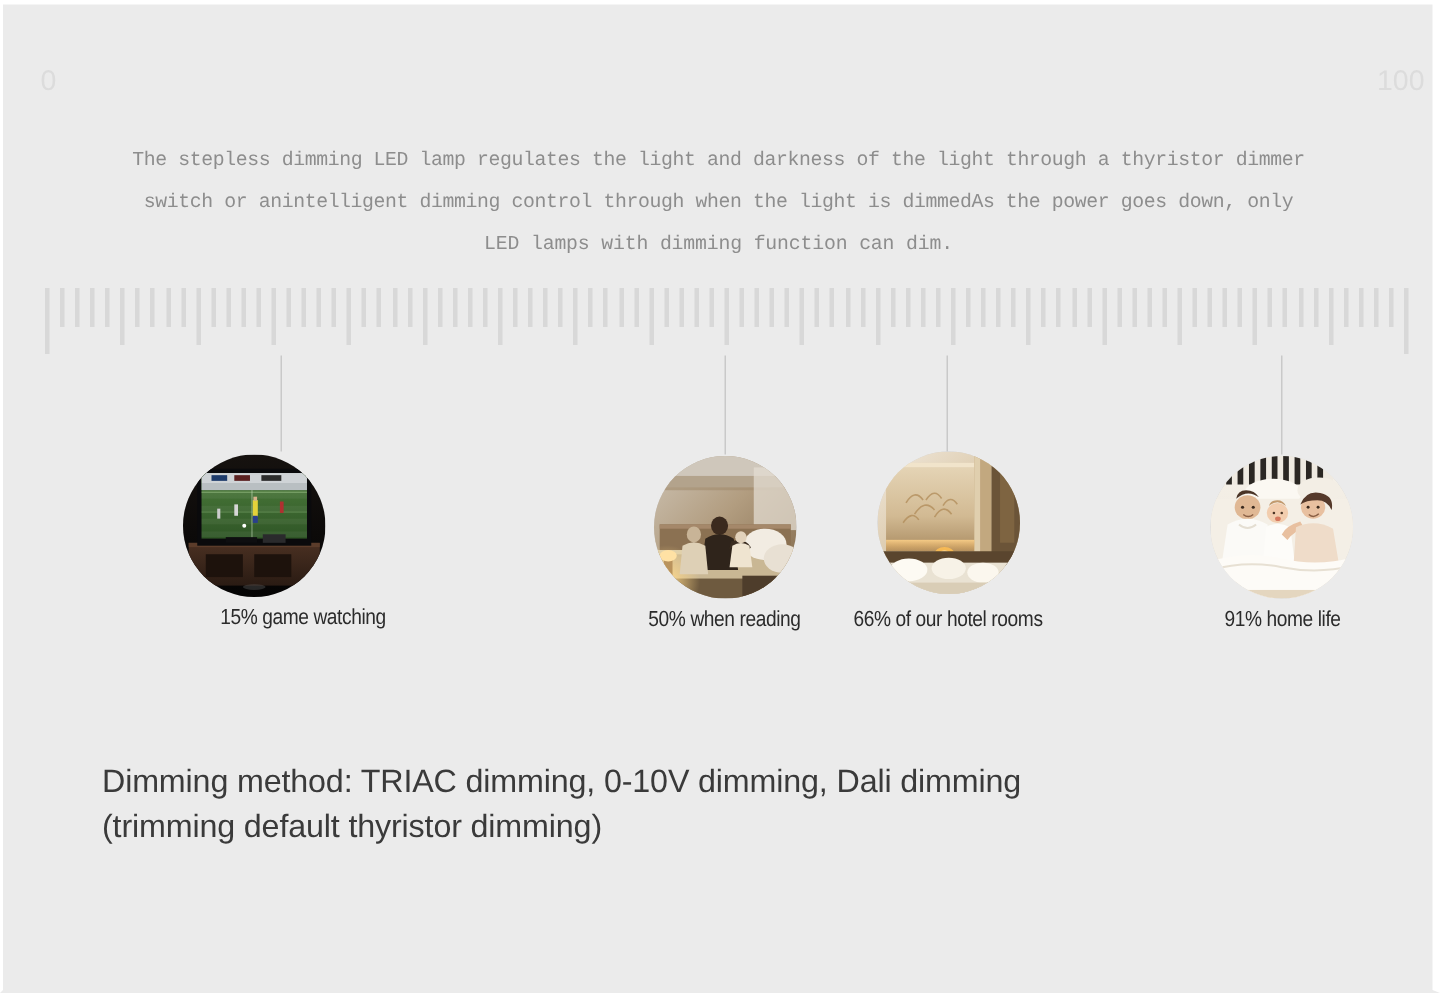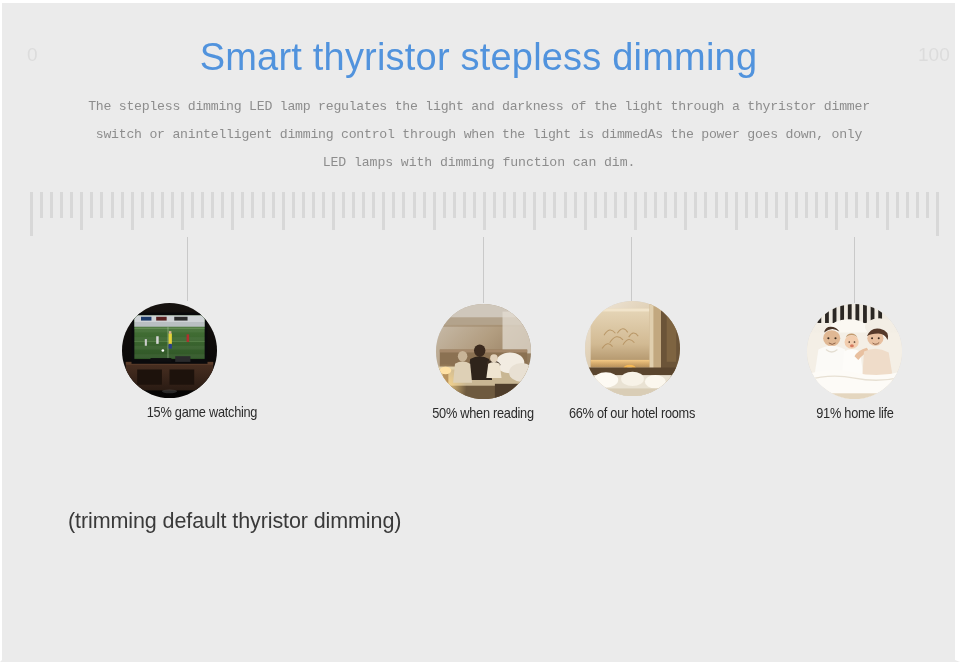--- a/index.html
+++ b/index.html
@@ -128,21 +128,20 @@
     line-height: 30px;
     letter-spacing: -0.1px;
   }
   .footer-line { display: block; white-space: nowrap; }
 </style>
 </head>
 <body>
 
 <div class="page">
 
-  <div class="title">Smart thyristor stepless dimming</div>
 
   <div class="intro">
     <span class="intro-line l1">The stepless dimming LED lamp regulates the light and darkness of the light through a thyristor dimmer</span>
     <span class="intro-line l2">switch or anintelligent dimming control through when the light is dimmedAs the power goes down,  only</span>
     <span class="intro-line l3">LED lamps with dimming function can dim.</span>
   </div>
 
   <div class="ruler" id="ruler">
       <div class="tick edge" style="left: 0px;"></div>
       <div class="tick minor" style="left: 10.0667px;"></div>
@@ -478,16 +477,17 @@
       <path d="M0 74 q25 -8 50 -2 q25 6 50 -1 l0 29 h-100 z" fill="#fdfbf7"></path>
       <path d="M0 80 q25 -7 50 -2 q25 5 50 -1" stroke="#e7e0d3" stroke-width="1.4" fill="none"></path>
 
       <rect x="0" y="94" width="100" height="6" fill="#e4d6bf"></rect>
     </svg>
   </div>
 
   <div class="caption" style="left:753px; top:402px; width:200px; text-align:center;">91% home life</div>
 
   <div class="footer">
+    <span class="footer-line">Dimming method: TRIAC dimming, 0-10V dimming, Dali dimming</span>
     <span class="footer-line">(trimming default thyristor dimming)</span>
   </div>
 
 </div>
 
 </body></html>

